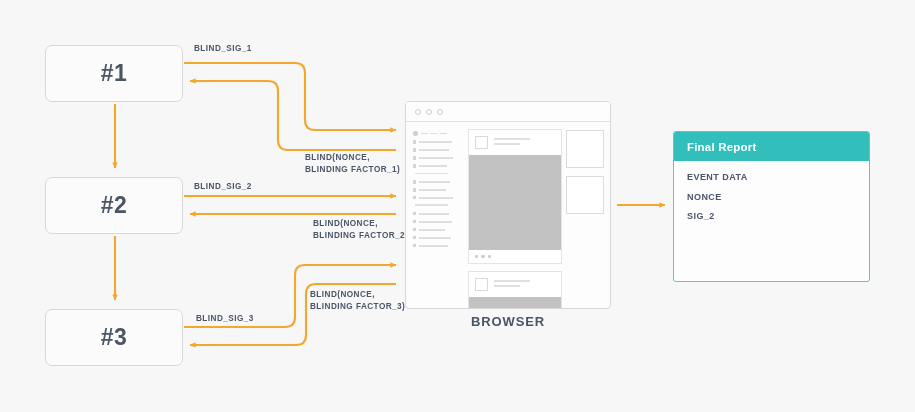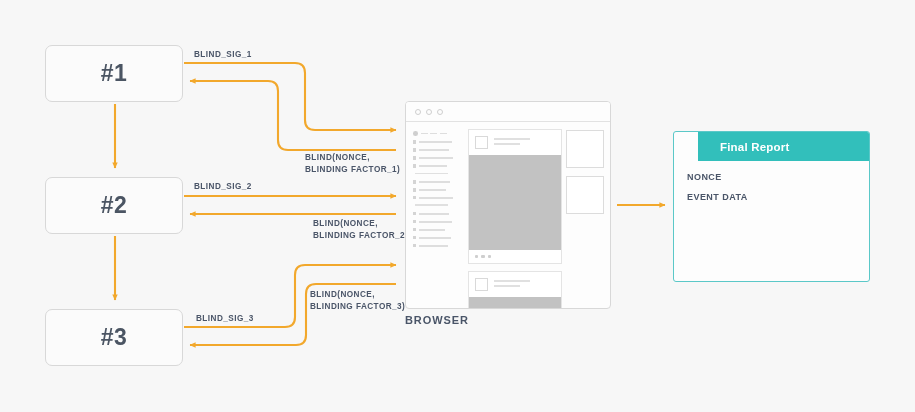--- a/index.html
+++ b/index.html
@@ -55,21 +55,21 @@
   
   .wire-label {
     position: absolute;
     font-size: 8.2px;
     font-weight: bold;
     color: #4a5568;
     letter-spacing: 0.45px;
     line-height: 11.5px;
     white-space: pre-line;
   }
-  #lbl-sig1  { left: 194px; top: 49px; }
+  #lbl-sig1  { left: 194px; top: 43px; }
   #lbl-bnd1  { left: 305px; top: 152px; }
   #lbl-sig2  { left: 194px; top: 181px; }
   #lbl-bnd2  { left: 313px; top: 218px; }
   #lbl-bnd3  { left: 310px; top: 289px; }
   #lbl-sig3  { left: 196px; top: 313px; }
 
   
   #browser {
     position: absolute;
     left: 405px;
@@ -195,22 +195,22 @@
     border: 1.2px solid #dcdcdc;
     box-sizing: border-box;
     background: #fff;
     margin-bottom: 8px;
   }
   #browser-caption {
     position: absolute;
     left: 405px;
     top: 314px;
     width: 206px;
-    text-align: left;
-    font-size: 11px;
+    text-align: center;
+    font-size: 13px;
     font-weight: bold;
     letter-spacing: 0.9px;
     color: #4a5568;
   }
 
   
   #report {
     position: absolute;
     left: 673px;
     top: 131px;
@@ -220,23 +220,22 @@
     border: 1.3px solid #5bc8c8;
     border-radius: 3px;
     box-sizing: border-box;
     overflow: hidden;
   }
   #report-header {
     height: 29px;
     background: #32bfbb;
     display: flex;
     align-items: center;
-    padding-left: 22px;
-    box-sizing: border-box;
-    margin-left: 24px;
+    padding-left: 13px;
+    box-sizing: border-box;
   }
   #report-title {
     color: #ffffff;
     font-size: 11.5px;
     font-weight: bold;
     letter-spacing: 0.2px;
   }
   #report-body {
     padding: 11px 0 0 13px;
   }
@@ -409,18 +408,19 @@
 
     </div>
   </div>
   <div id="browser-caption">BROWSER</div>
 
   <div id="report">
     <div id="report-header">
       <span id="report-title">Final Report</span>
     </div>
     <div id="report-body">
+      <div class="report-row">EVENT DATA</div>
       <div class="report-row">NONCE</div>
-      <div class="report-row">EVENT DATA</div>
+      <div class="report-row">SIG_2</div>
     </div>
   </div>
 
 </div>
 
 </body></html>

